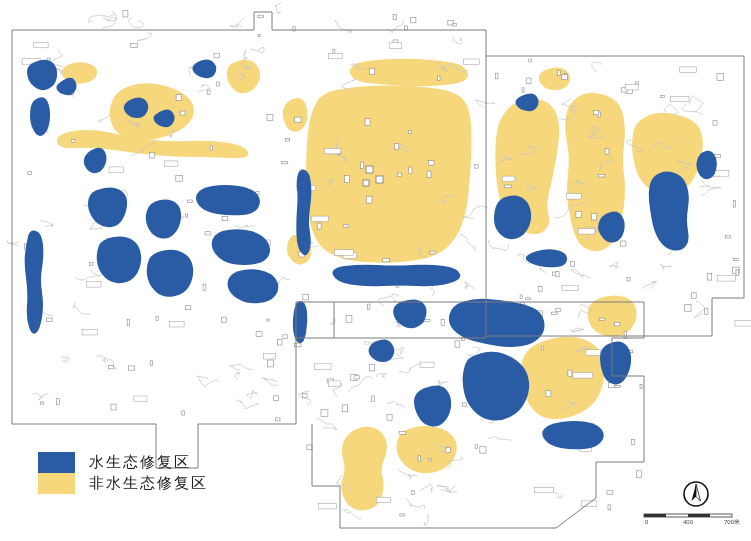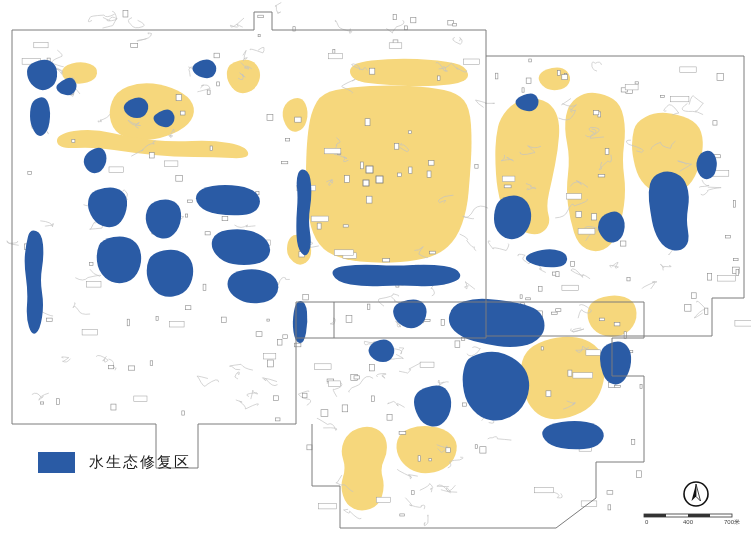--- a/index.html
+++ b/index.html
@@ -442,20 +442,24 @@
       <rect x="376" y="176" width="7" height="7" fill="#ffffff" stroke="#777777" stroke-width="0.8"></rect>
       <rect x="363" y="180" width="6" height="6" fill="#ffffff" stroke="#777777" stroke-width="0.8"></rect>
     </g>
   </svg>
 
 <div class="legend">
   <div class="legend-row">
     <span class="swatch water"></span>
     <span class="legend-label">水生态修复区</span>
   </div>
+  <div class="legend-row">
+    <span class="swatch nonwater"></span>
+    <span class="legend-label">非水生态修复区</span>
+  </div>
 </div>
 
 <svg class="compass" width="28" height="28" viewBox="0 0 28 28">
   <circle cx="14" cy="14" r="12" fill="#ffffff" stroke="#111111" stroke-width="1.6"></circle>
   <polygon points="14,4 9.5,21 14,16.5" fill="#111111"></polygon>
   <polygon points="14,4 18.5,21 14,16.5" fill="#ffffff" stroke="#111111" stroke-width="0.8"></polygon>
 </svg>
 
 <svg class="scalebar" width="104" height="16" viewBox="0 0 104 16">
   <rect x="2" y="2" width="88" height="3" fill="none" stroke="#333333" stroke-width="0.8"></rect>

